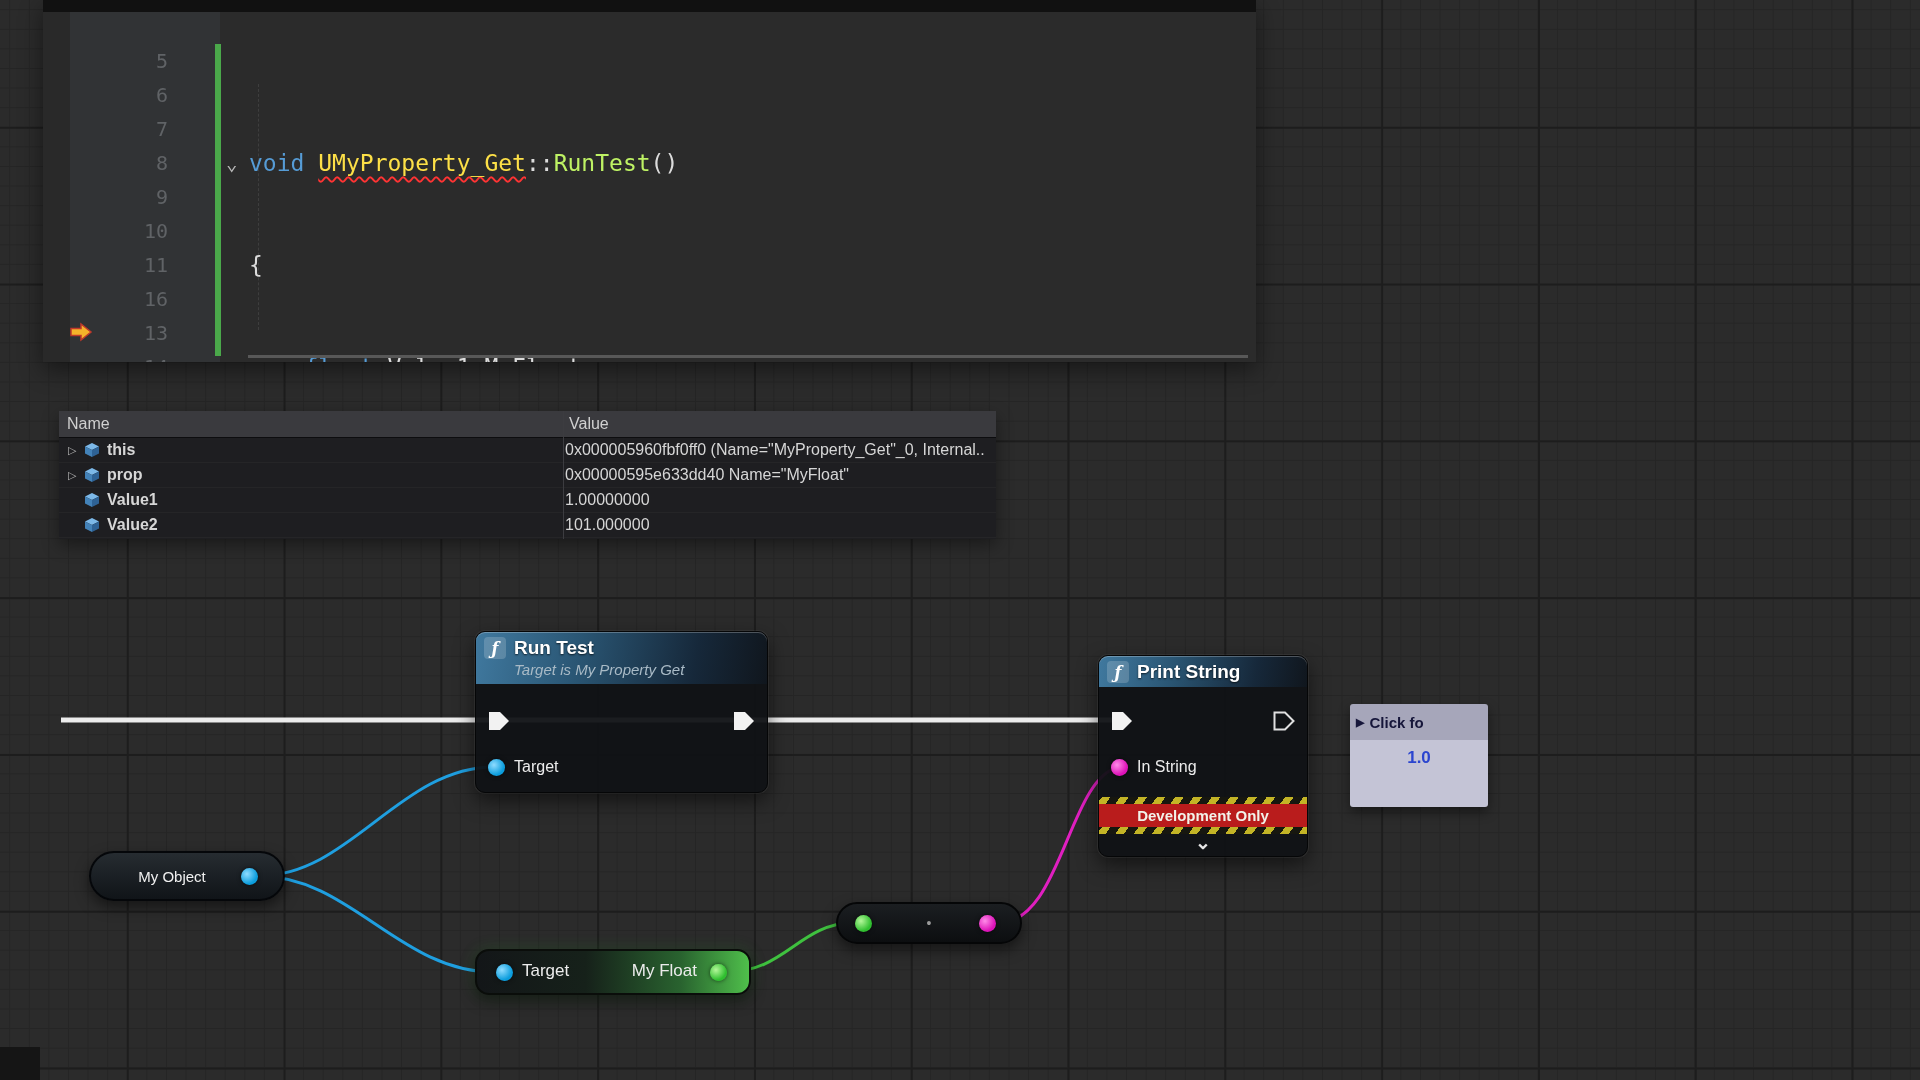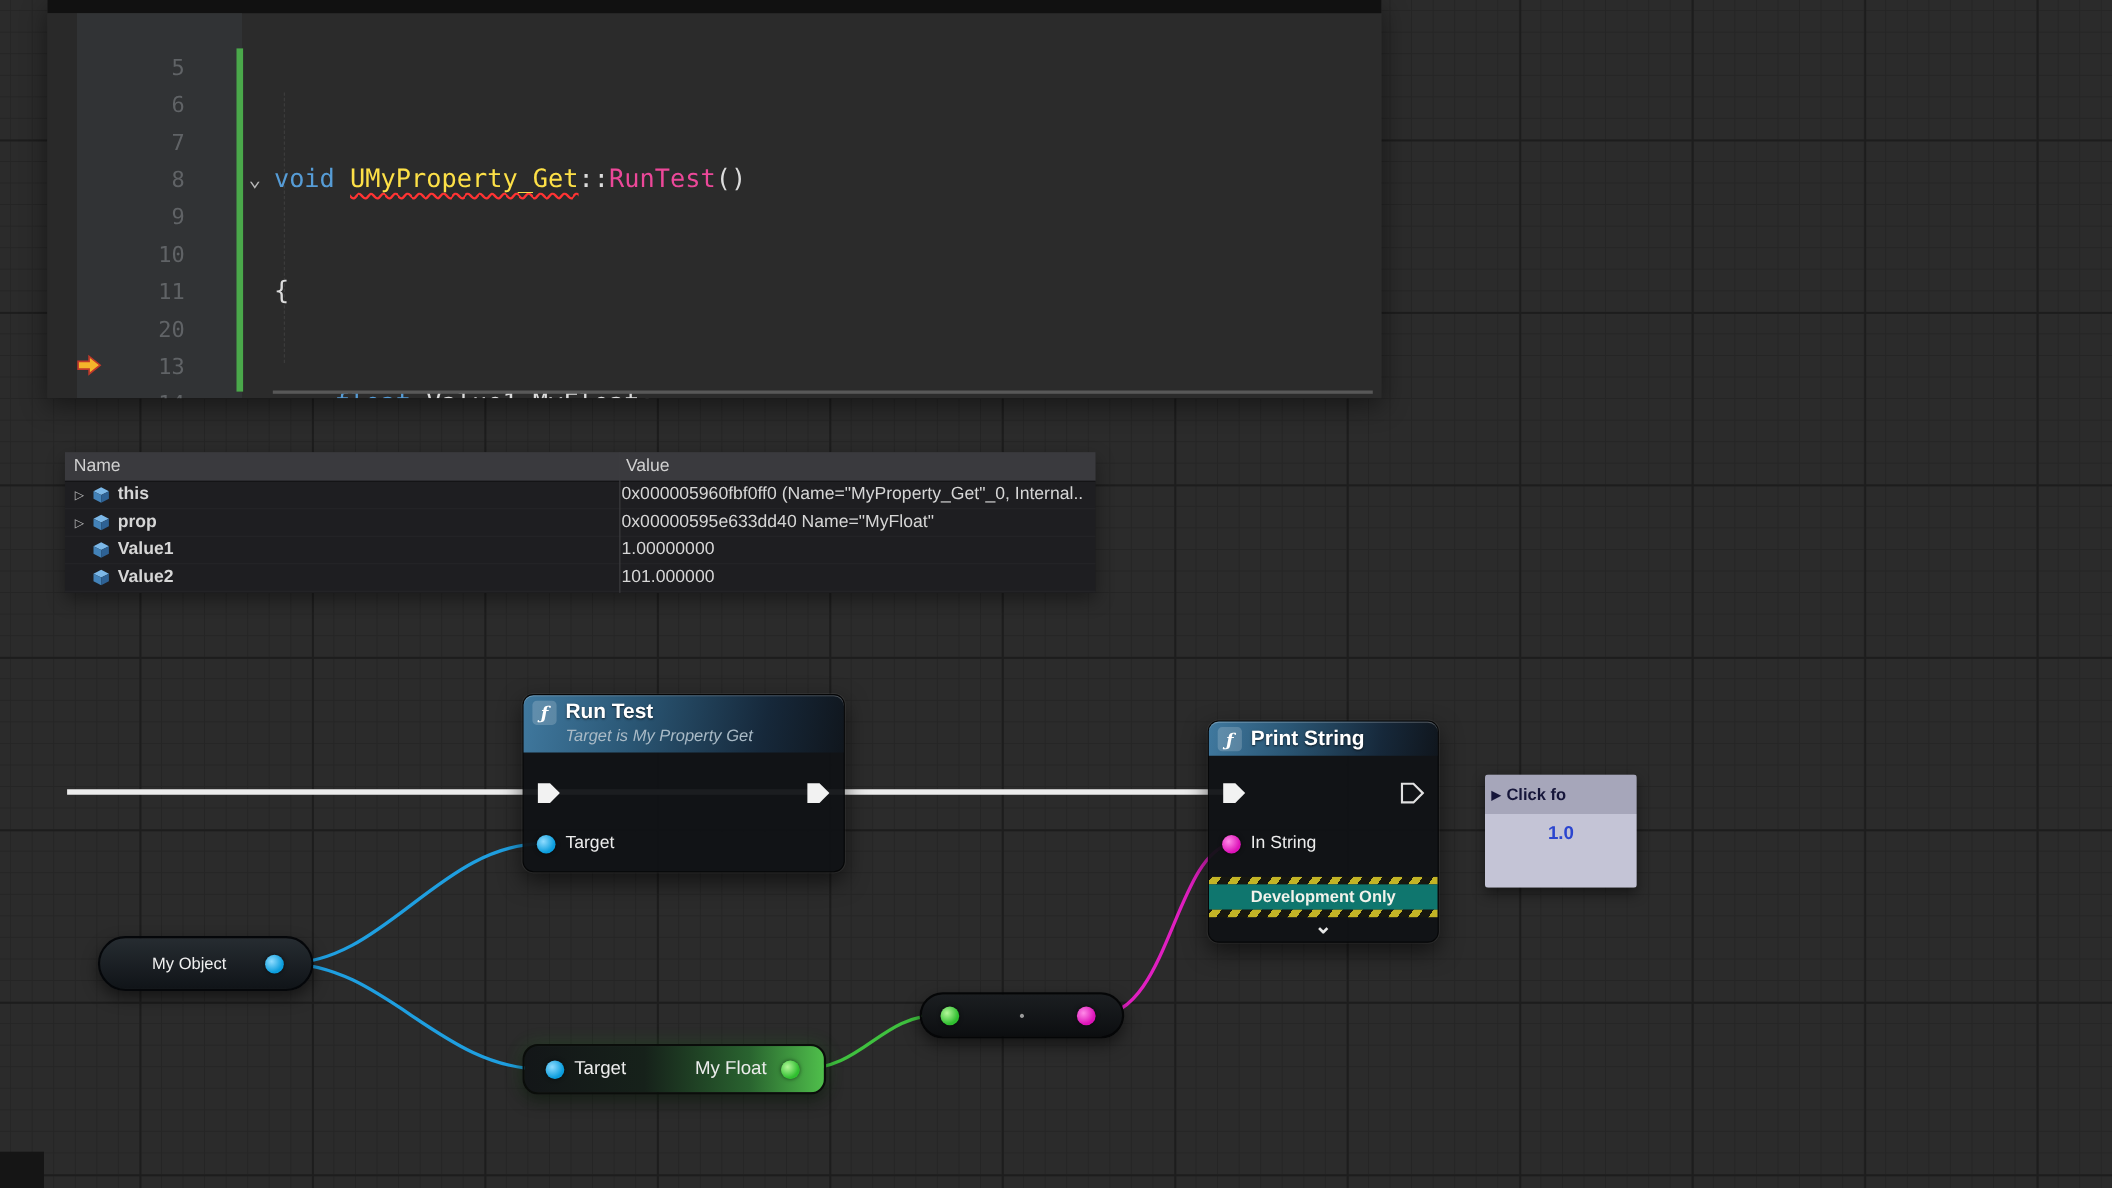--- a/index.html
+++ b/index.html
@@ -27,21 +27,21 @@
   .code-area{flex:1;position:relative;font:23px/34px "DejaVu Sans Mono",monospace;color:#dcdcdc;
     padding-top:32px;white-space:pre;overflow:hidden;}
   .code-line{height:34px;padding-left:29px;position:relative;}
   .fold{position:absolute;left:6px;top:1px;color:#b8b8b8;font-size:19px;line-height:32px;}
   .indent-guide{position:absolute;left:38px;top:72px;height:246px;border-left:1px dashed #3e3e3e;}
   .green-bar{position:absolute;left:172px;top:44px;width:6px;height:312px;background:#4aa84a;}
   .exec-arrow{position:absolute;left:26px;top:322px;}
   .hscrollbar{position:absolute;left:205px;bottom:4px;width:1000px;height:3px;background:#585858;}
   .tk-kw{color:#569cd6;}
   .tk-type{color:#fde047;}
-  .tk-err{color:#ec4899;}
+  .tk-err{color:#bef264;}
   .tk-plain{color:#dcdcdc;}
   .sq{text-decoration:#f33 wavy underline;text-decoration-thickness:2px;text-underline-offset:5px;text-decoration-skip-ink:none;}
 
   
   #watch{position:absolute;left:59px;top:411px;width:937px;height:128px;background:#1e1e21;
     font-size:16px;color:#d6d6d6;z-index:3;box-shadow:0 6px 16px rgba(0,0,0,.4);}
   .w-header{height:27px;background:#3a3a3e;display:flex;align-items:center;border-bottom:1px solid #0d0d0f;box-sizing:border-box;color:#d0d0d0;}
   .w-col-name{width:504px;padding-left:8px;box-sizing:border-box;}
   .w-col-value{flex:1;padding-left:6px;}
   .w-row{height:25px;display:flex;align-items:center;border-bottom:1px solid rgba(255,255,255,.03);box-sizing:border-box;}
@@ -71,21 +71,21 @@
   .pin-cyan{background:radial-gradient(circle at 35% 35%,#8fdcff,#0b9ddd 65%);}
   .pin-green{background:radial-gradient(circle at 35% 35%,#b4f79a,#2fbf2f 65%);}
   .pin-magenta{background:radial-gradient(circle at 35% 35%,#ff8ae8,#dd12b8 65%);}
   .pin-label{position:absolute;font-size:16px;color:#ececec;white-space:nowrap;}
 
   #node-runtest{left:475px;top:631px;width:293px;height:162px;}
   #node-printstring{left:1098px;top:655px;width:210px;height:202px;}
 
   .hazard-band{position:absolute;left:0;right:0;top:141px;height:37px;overflow:hidden;}
   .hz{height:7px;background:repeating-linear-gradient(-55deg,#c3b426 0 7px,#17170f 7px 15px);}
-  .hz-mid{height:23px;background:#0f766e;color:#f2f2ea;font-size:15px;font-weight:bold;
+  .hz-mid{height:23px;background:#b91c1c;color:#f2f2ea;font-size:15px;font-weight:bold;
     display:flex;align-items:center;justify-content:center;}
   .collapse-chevron{position:absolute;left:0;right:0;bottom:1px;height:22px;text-align:center;
     color:#e8e8e8;font-size:19px;font-weight:bold;line-height:20px;}
 
   #node-myobject{position:absolute;left:89px;top:851px;width:196px;height:50px;border-radius:25px;
     background:linear-gradient(#262c31,#101418);border:2px solid #05070a;z-index:2;
     box-shadow:0 6px 14px rgba(0,0,0,.5);display:flex;align-items:center;justify-content:center;box-sizing:border-box;}
   #node-myobject .v-label{color:#f0f0f0;font-size:15px;padding-right:30px;}
 
   #node-myfloat{position:absolute;left:475px;top:949px;width:276px;height:46px;border-radius:14px;
@@ -126,21 +126,21 @@
     <div class="editor-body">
       <div class="bp-margin"></div>
       <div class="gutter">
         <div>5</div>
         <div>6</div>
         <div>7</div>
         <div>8</div>
         <div>9</div>
         <div>10</div>
         <div>11</div>
-        <div>20</div>
+        <div>16</div>
         <div>13</div>
         <div>14</div>
       </div>
       <div class="code-area">
         <div class="indent-guide"></div>
         <div class="code-line"><span class="fold">⌄</span><span class="tk-kw">void </span><span class="tk-type sq">UMyProperty_Get</span><span class="tk-plain">::</span><span class="tk-err">RunTest</span><span class="tk-plain">()</span></div>
         <div class="code-line"><span class="tk-plain">{</span></div>
         <div class="code-line"><span class="tk-plain">    </span><span class="tk-kw">float </span><span class="tk-plain">Value1=</span><span class="tk-plain sq">MyFloat</span><span class="tk-plain">;</span></div>
         
         

